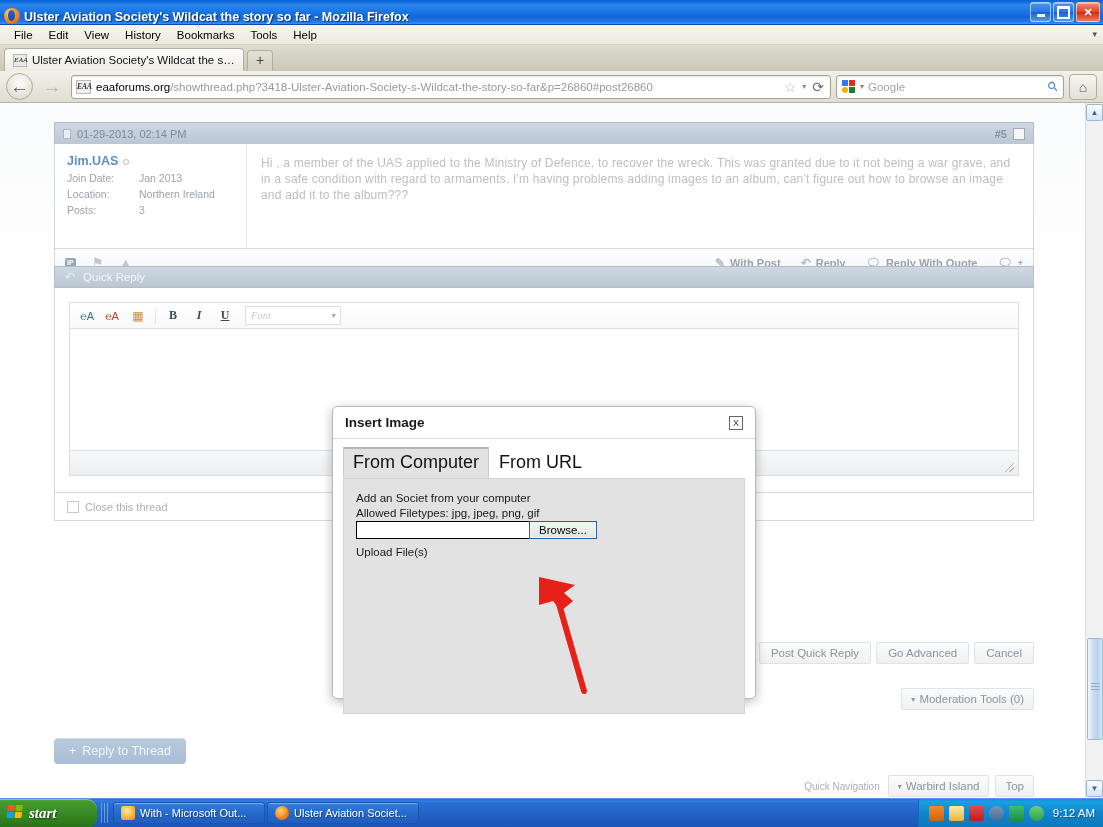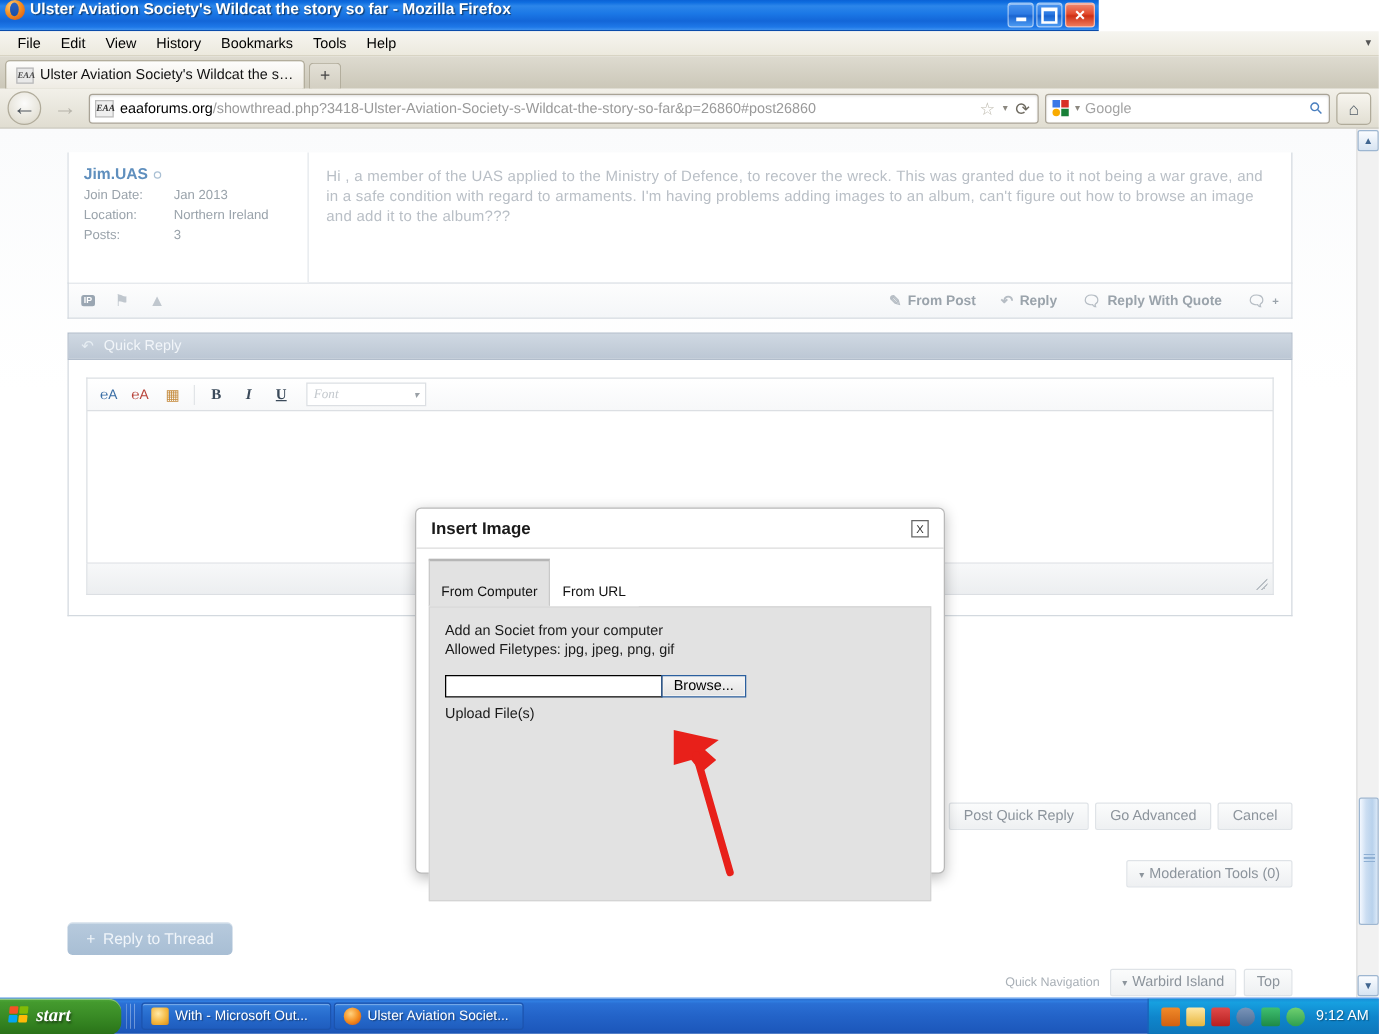--- a/index.html
+++ b/index.html
@@ -6,25 +6,25 @@
     margin: 0; padding: 0;
     width: 1103px; height: 827px;
     overflow: hidden;
     font-family: "Liberation Sans", sans-serif;
     background: #fff;
   }
   * { box-sizing: border-box; }
 
   
   .titlebar {
-    position: absolute; left: 0; top: 0; width: 879px; height: 25px;
+    position: absolute; left: 0; top: 0; width: 1103px; height: 25px;
     background: linear-gradient(to bottom,
       #0a62d6 0%, #0f6ee0 8%, #2c86ea 20%, #1b78e6 45%,
       #1366d8 70%, #1e78e8 90%, #3e92f0 100%);
-    display: flex; align-items: flex-start;
+    display: flex; align-items: flex-end;
     border-bottom: 1px solid #0a4cab;
   }
   .tb-icon {
     width: 16px; height: 16px; margin: 0 4px 0 4px;
     border-radius: 50%;
     background: radial-gradient(circle at 35% 30%, #ffd27f 0%, #f59022 45%, #d04b10 100%);
     position: relative; flex: none;
   }
   .tb-icon::after {
     content: ""; position: absolute; left: 4px; top: 2px;
@@ -311,34 +311,34 @@
   .dlg-x {
     margin-left: auto; width: 14px; height: 14px; border: 1px solid #666;
     display: flex; align-items: center; justify-content: center;
     font-size: 9px; color: #333; background: #fff;
   }
   .dlg-tabs {
     padding: 8px 10px 0 10px; display: flex; align-items: flex-end; gap: 0;
     position: relative; z-index: 2;
   }
   .dtab {
-    font-size: 11px; padding: 19px 9px 4px 9px; color: #111;
+    font-size: 18px; padding: 3px 9px 4px 9px; color: #111;
     border: 1px solid transparent; white-space: nowrap;
   }
   .dtab.active {
     background: #e2e2e2; border-color: #c9c9c9 #c9c9c9 #e2e2e2 #c9c9c9;
     border-top: 2px solid #b6b6b6;
   }
   .dtab.inactive { background: #fff; }
   .dlg-panel {
     margin: 0 10px 10px 10px; background: #e2e2e2; border: 1px solid #d4d4d4;
     height: 236px; padding: 12px 12px 0 12px; position: relative;
   }
   .dlg-line { font-size: 11.5px; color: #1a1a1a; line-height: 15px; }
-  .dlg-filerow { margin-top: 12px; display: flex; align-items: flex-start; }
+  .dlg-filerow { margin-top: 0; display: flex; align-items: flex-start; }
   .dlg-input {
     width: 174px; height: 18px; background: #fff; border: 1px solid #000;
   }
   .dlg-browse {
     height: 18px; padding: 0 9px; font-size: 11.5px; color: #000;
     background: linear-gradient(to bottom,#f6f6f6,#e3e3e3);
     border: 1px solid #2b5f9e; display: flex; align-items: center;
     margin-left: -1px; box-shadow: inset 0 0 0 1px #f2f2f2;
   }
   .dlg-upload { margin-top: 7px; font-size: 11.5px; color: #1a1a1a; }
@@ -474,20 +474,26 @@
     <span class="searchtext">Google</span>
     <span class="mag">⚲</span>
   </div>
   <div class="homebtn">⌂</div>
 </div>
 
 <div class="viewport">
   <div class="pagebg"></div>
 
   <div class="postblock">
+    <div class="post-head">
+      <span class="pg-ico"></span>
+      <span>01-29-2013, 02:14 PM</span>
+      <span class="num">#5</span>
+      <span class="chk"></span>
+    </div>
     <div class="post-body">
       <div class="post-user">
         <div class="uname"><span>Jim.UAS</span><span class="dot"></span></div>
         <div class="ufield">
           <span class="k">Join Date:</span>
           <span class="v">Jan 2013</span>
         </div>
         <div class="ufield">
           <span class="k">Location:</span>
           <span class="v">Northern Ireland</span>
@@ -501,21 +507,21 @@
     </div>
     <div class="post-foot">
       <div class="pf-left">
         <span class="pf-ip">IP</span>
         <span class="pf-ico">⚑</span>
         <span class="pf-ico">▲</span>
       </div>
       <div class="pf-right">
         <span class="pf-link">
             <span class="g">✎</span>
-            <span>From Post</span>
+            <span>With Post</span>
           </span>
         <span class="pf-link">
             <span class="g">↶</span>
             <span>Reply</span>
           </span>
         <span class="pf-link">
             <span class="g">🗨</span>
             <span>Reply With Quote</span>
           </span>
         <span class="pf-link">
@@ -546,20 +552,24 @@
         <span class="tbtn" style="font-family:'Liberation Serif',serif;font-style:italic;font-weight:bold">I</span>
         <span class="tbtn" style="font-family:'Liberation Serif',serif;text-decoration:underline;font-weight:bold">U</span>
         <span class="fontsel">
           <span>Font</span>
           <span class="car">▾</span>
         </span>
       </div>
       <div class="qr-area"></div>
       <div class="qr-resize"></div>
     </div>
+    <div class="qr-close">
+      <span class="cb"></span>
+      <span class="lbl">Close this thread</span>
+    </div>
   </div>
 
   <div class="btnrow">
     <div class="gbtn">Post Quick Reply</div>
     <div class="gbtn">Go Advanced</div>
     <div class="gbtn">Cancel</div>
   </div>
 
   <div class="modtools">
     <span class="car">▾</span>

